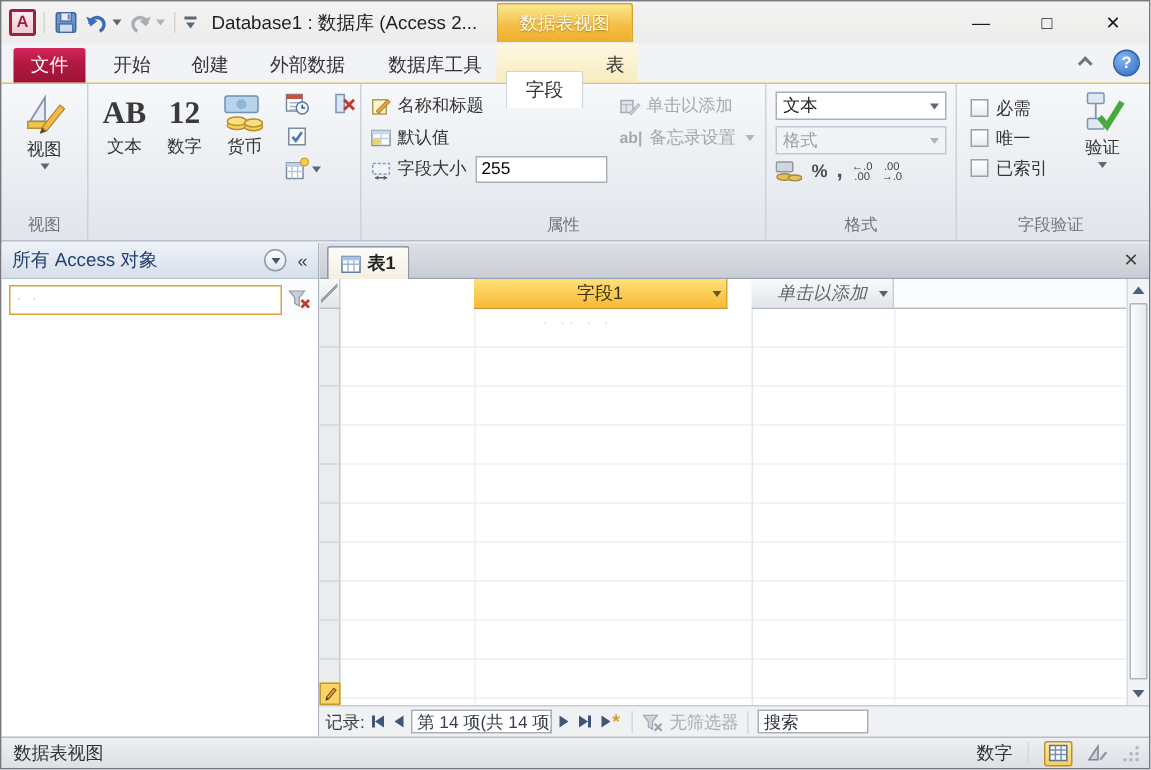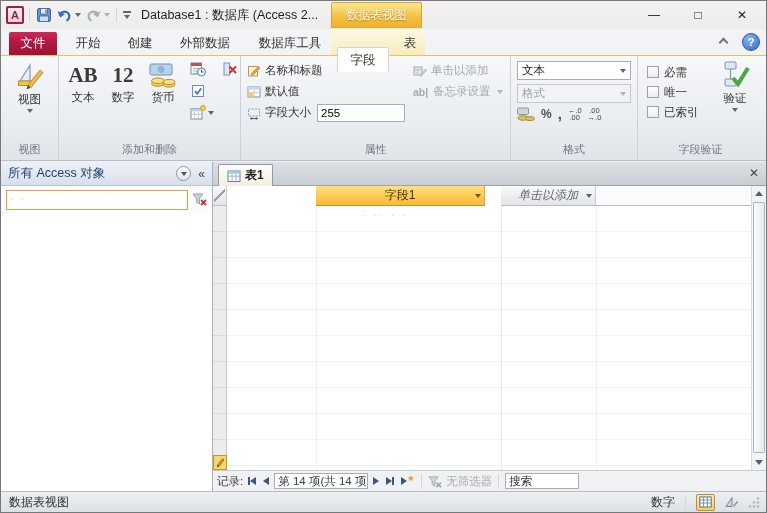--- a/index.html
+++ b/index.html
@@ -239,21 +239,20 @@
             <div class="dd-arrow"></div>
           </div>
         </div>
         <div class="minibtn" style="margin-left:4px;margin-top:2px">
           <svg width="16" height="16" viewBox="0 0 16 16">
               <rect x="2" y="2" width="5.5" height="12" fill="#dbe7f3" stroke="#7d94b3"></rect>
               <path d="M7.5 5.5 L14 12 M14 5.5 L7.5 12" stroke="#c23a2b" stroke-width="2"></path>
             </svg>
         </div>
       </div>
-      <div class="glabel">添加和删除</div>
     </div>
 
     <div class="rgroup" style="left:240px;width:270px">
       <div style="position:absolute;left:6px;top:4px">
         <div class="prow">
           <svg width="14" height="14" viewBox="0 0 14 14">
               <rect x="1.5" y="2.5" width="9" height="9.5" fill="#fdf3cf" stroke="#b09a55"></rect>
               <path d="M4 10 L11.5 2.5 L13 4 L5.5 11.5 Z" fill="#e9a83c" stroke="#a97e25" stroke-width="0.7"></path>
             </svg>
           <span>名称和标题</span>

